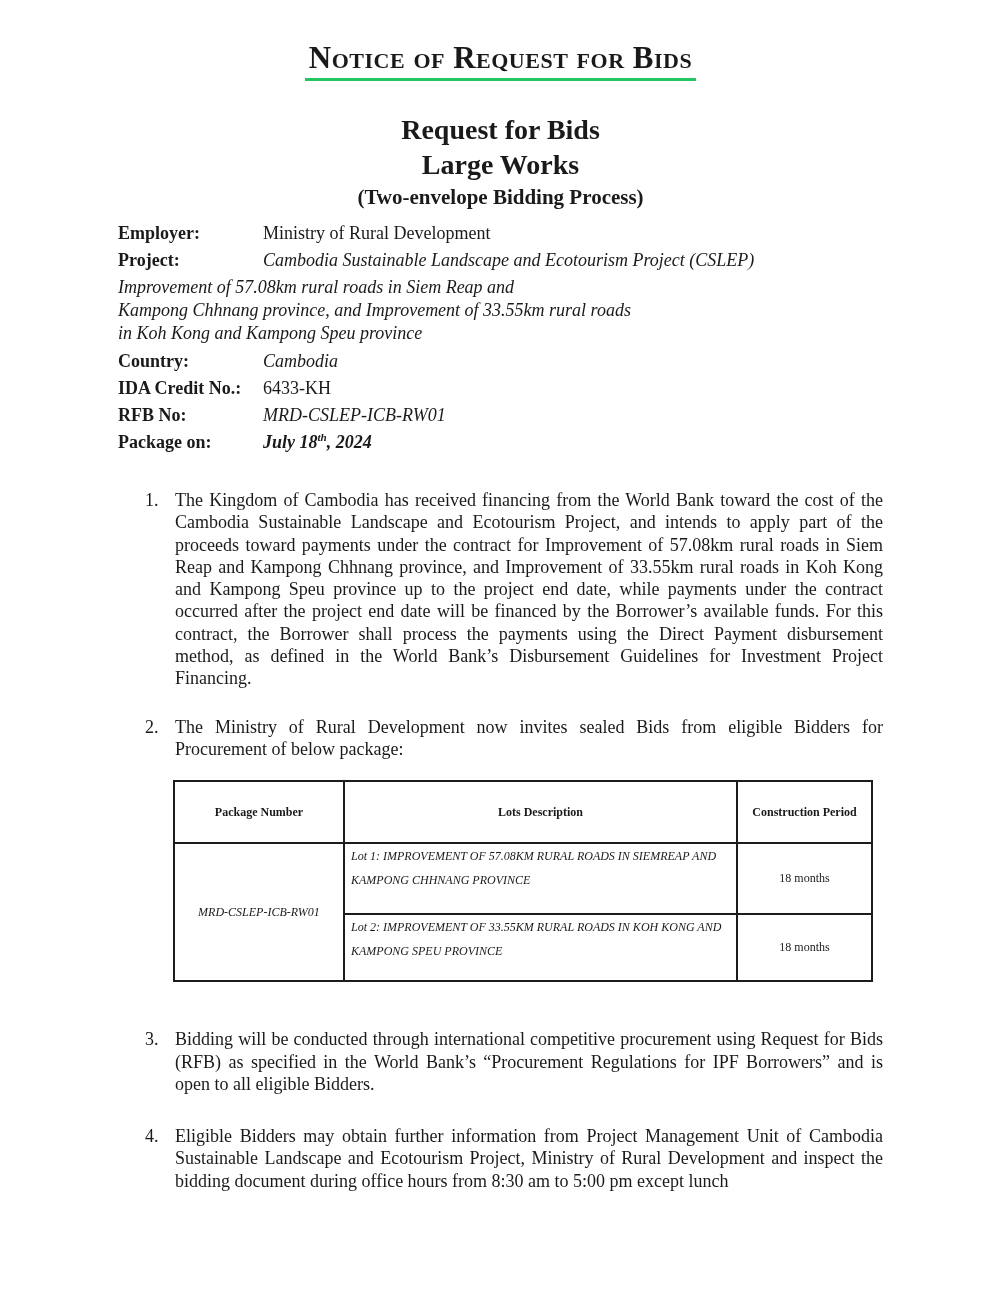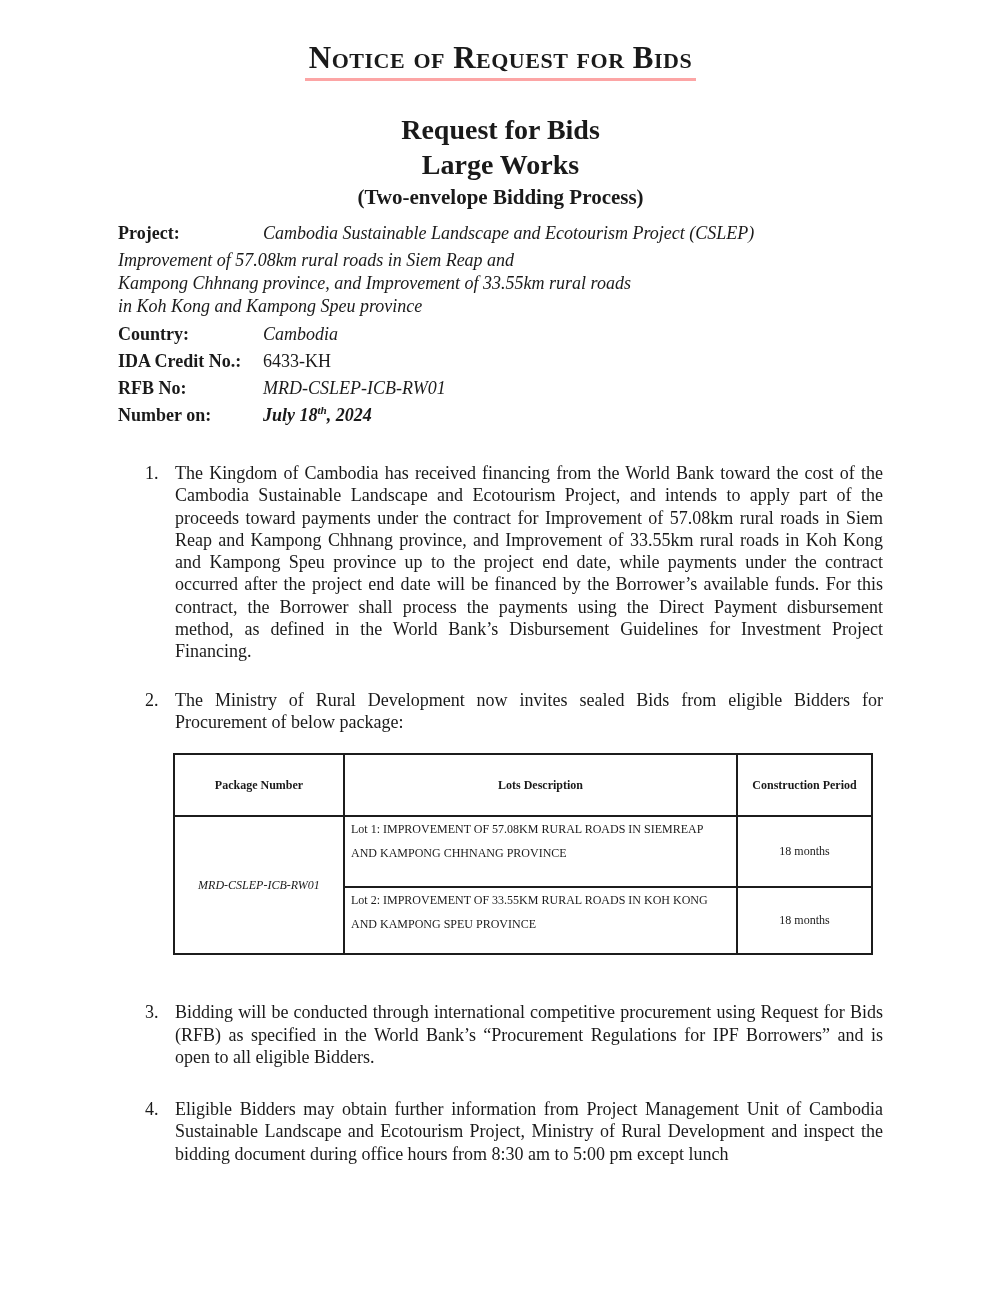--- a/index.html
+++ b/index.html
@@ -26,21 +26,21 @@
     text-align: center;
   }
   .notice-title {
     display: inline-block;
     margin: 0;
     font-size: 31px;
     font-weight: bold;
     font-variant: small-caps;
     letter-spacing: 0.5px;
     line-height: 36px;
-    border-bottom: 3px solid #fca5a5;
+    border-bottom: 3px solid #22c55e;
     padding: 0 4px 2px 4px;
   }
   .doc-titles {
     margin-top: 31px;
     text-align: center;
   }
   .doc-title {
     font-size: 28px;
     font-weight: bold;
     line-height: 35px;
@@ -124,20 +124,21 @@
     padding: 2px 6px;
   }
   td.pkg {
     text-align: center;
     vertical-align: middle;
     font-style: italic;
     line-height: 23px;
     padding: 2px 6px;
   }
   td.lot {
+    font-style: italic;
     text-align: left;
     vertical-align: top;
     line-height: 23.5px;
     padding: 1px 8px 0 6px;
   }
   tr.row-lot1 td { height: 71px; }
   tr.row-lot2 td { height: 67px; }
   td.period {
     text-align: center;
     vertical-align: middle;
@@ -155,20 +156,24 @@
     </div>
 
     <div class="doc-titles">
       <div class="doc-title">Request for Bids</div>
       <div class="doc-title">Large Works</div>
       <div class="doc-subtitle">(Two-envelope Bidding Process)</div>
     </div>
 
     <div class="fields">
       <div class="field-row">
+        <span class="flabel">Employer:</span>
+        <span class="fvalue">Ministry of Rural Development</span>
+      </div>
+      <div class="field-row">
         <span class="flabel">Project:</span>
         <span class="fvalue italic">Cambodia Sustainable Landscape and Ecotourism Project (CSLEP)</span>
       </div>
       <div class="field-row">
         <span class="fvalue italic pre">Improvement of 57.08km rural roads in Siem Reap and
 Kampong Chhnang province, and Improvement of 33.55km rural roads
 in Koh Kong and Kampong Speu province</span>
       </div>
       <div class="field-row">
         <span class="flabel">Country:</span>
@@ -176,21 +181,21 @@
       </div>
       <div class="field-row">
         <span class="flabel">IDA Credit No.:</span>
         <span class="fvalue">6433-KH</span>
       </div>
       <div class="field-row">
         <span class="flabel">RFB No:</span>
         <span class="fvalue italic">MRD-CSLEP-ICB-RW01</span>
       </div>
       <div class="field-row">
-        <span class="flabel">Number on:</span>
+        <span class="flabel">Package on:</span>
         <span class="fvalue bold-italic"><span>July 18</span><sup class="sup">th</sup><span>, 2024</span></span>
       </div>
     </div>
 
     <div class="paras">
 
       <div class="para">
         <span class="pnum">1.</span>
         <span class="ptext">The Kingdom of Cambodia has received financing from the World Bank toward the cost of the Cambodia Sustainable Landscape and Ecotourism Project, and intends to apply part of the proceeds toward payments under the contract for Improvement of 57.08km rural roads in Siem Reap and Kampong Chhnang province, and Improvement of 33.55km rural roads in Koh Kong and Kampong Speu province up to the project end date, while payments under the contract occurred after the project end date will be financed by the Borrower’s available funds. For this contract, the Borrower shall process the payments using the Direct Payment disbursement method, as defined in the World Bank’s Disbursement Guidelines for Investment Project Financing.</span>
       </div>

